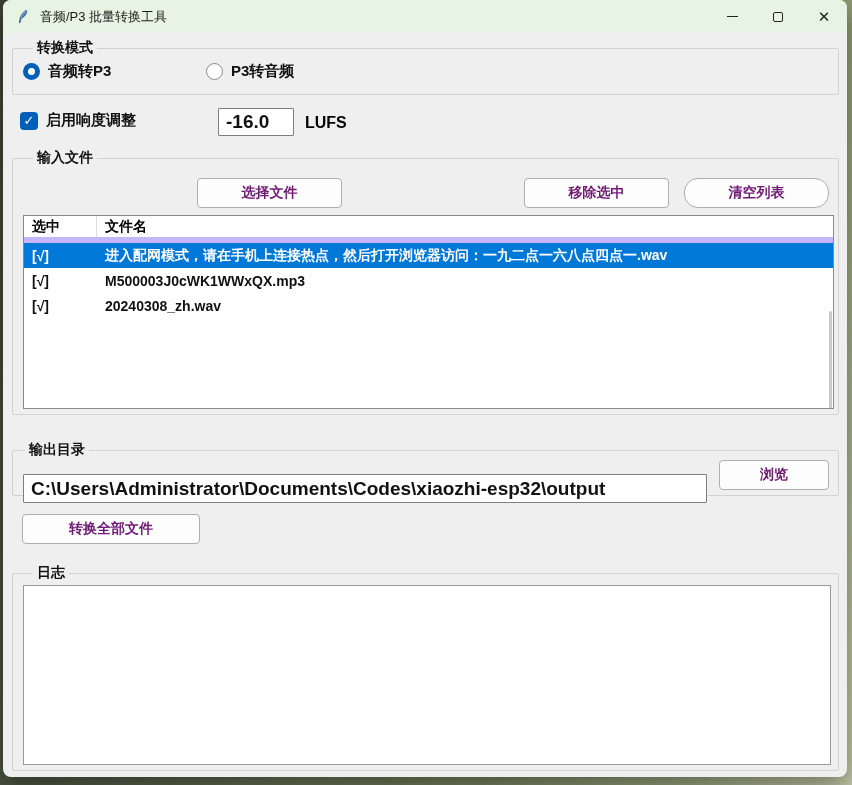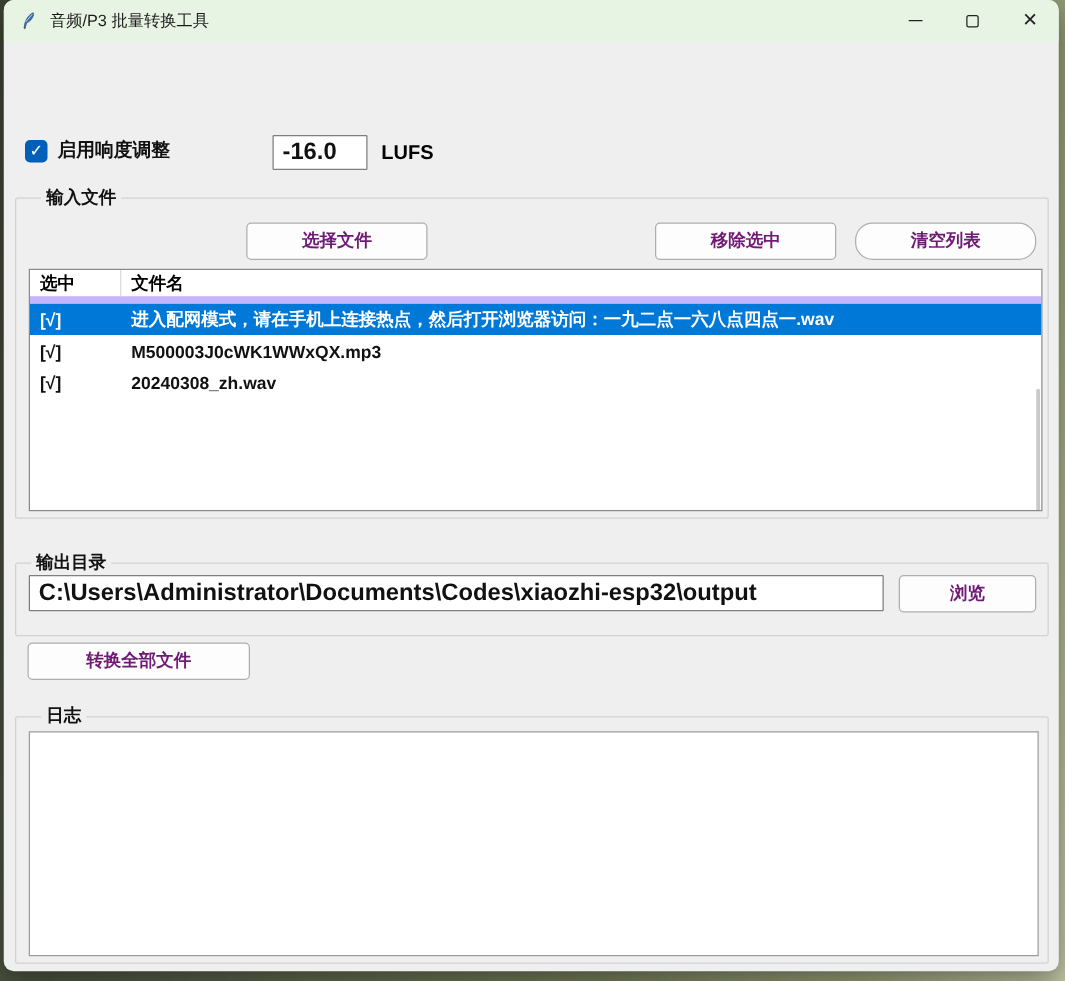--- a/index.html
+++ b/index.html
@@ -91,20 +91,31 @@
         </div>
       <div class="win-btn">
           <span class="glyph-max"></span>
         </div>
       <div class="win-btn">
           <span class="glyph-close">✕</span>
         </div>
     </div>
   </div>
 
+  <div class="group" style="left:9px; top:48px; width:827px; height:47px;">
+    <span class="group-label">转换模式</span>
+    <div class="radio-item" style="left:10px; top:13px;">
+      <span class="radio-dot radio-on"></span>
+      <span class="radio-text">音频转P3</span>
+    </div>
+    <div class="radio-item" style="left:193px; top:13px;">
+      <span class="radio-dot radio-off"></span>
+      <span class="radio-text">P3转音频</span>
+    </div>
+  </div>
 
   <div class="checkbox-item" style="left:17px; top:111px;">
     <span class="checkbox-box">✓</span>
     <span class="radio-text">启用响度调整</span>
   </div>
   <input class="entry" style="left: 215px; top: 108px; width: 76px; height: 28px;" value="-16.0">
   <span class="free-label" style="left:302px; top:114px; font-size:16px;">LUFS</span>
 
   <div class="group" style="left:9px; top:158px; width:827px; height:257px;">
     <span class="group-label">输入文件</span>
@@ -127,23 +138,23 @@
         <span class="c2">M500003J0cWK1WWxQX.mp3</span>
       </div>
       <div class="ft-row">
         <span class="c1">[√]</span>
         <span class="c2">20240308_zh.wav</span>
       </div>
       <div class="ft-scroll"></div>
     </div>
   </div>
 
-  <div class="group" style="left:9px; top:450px; width:827px; height:59px;">
+  <div class="group" style="left:9px; top:450px; width:827px; height:46px;">
     <span class="group-label" style="left:12px;">输出目录</span>
-    <input class="entry" style="left: 10px; top: 9px; width: 684px; height: 29px;" value="C:\Users\Administrator\Documents\Codes\xiaozhi-esp32\output">
+    <input class="entry" style="left: 10px; top: 23px; width: 684px; height: 29px;" value="C:\Users\Administrator\Documents\Codes\xiaozhi-esp32\output">
     <button class="btn" style="left:706px; top:9px; width:110px; height:30px;">浏览</button>
   </div>
 
   <button class="btn" style="left:19px; top:514px; width:178px; height:30px;">转换全部文件</button>
 
   <div class="group" style="left:9px; top:573px; width:827px; height:198px;">
     <span class="group-label">日志</span>
     <textarea class="log-box" style="left: 10px; top: 11px; width: 808px; height: 180px;" readonly=""></textarea>
   </div>
 

